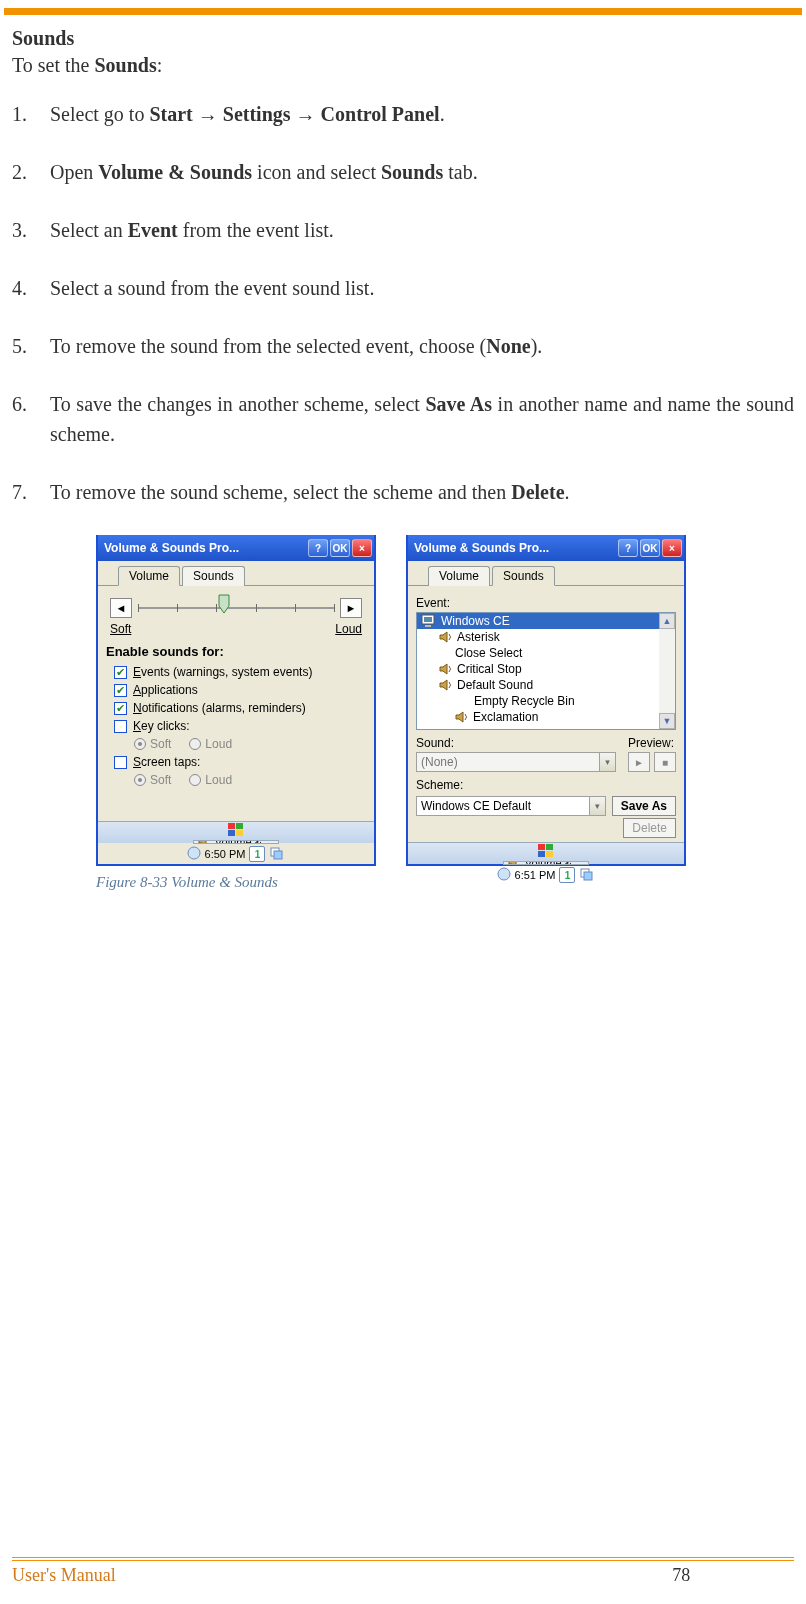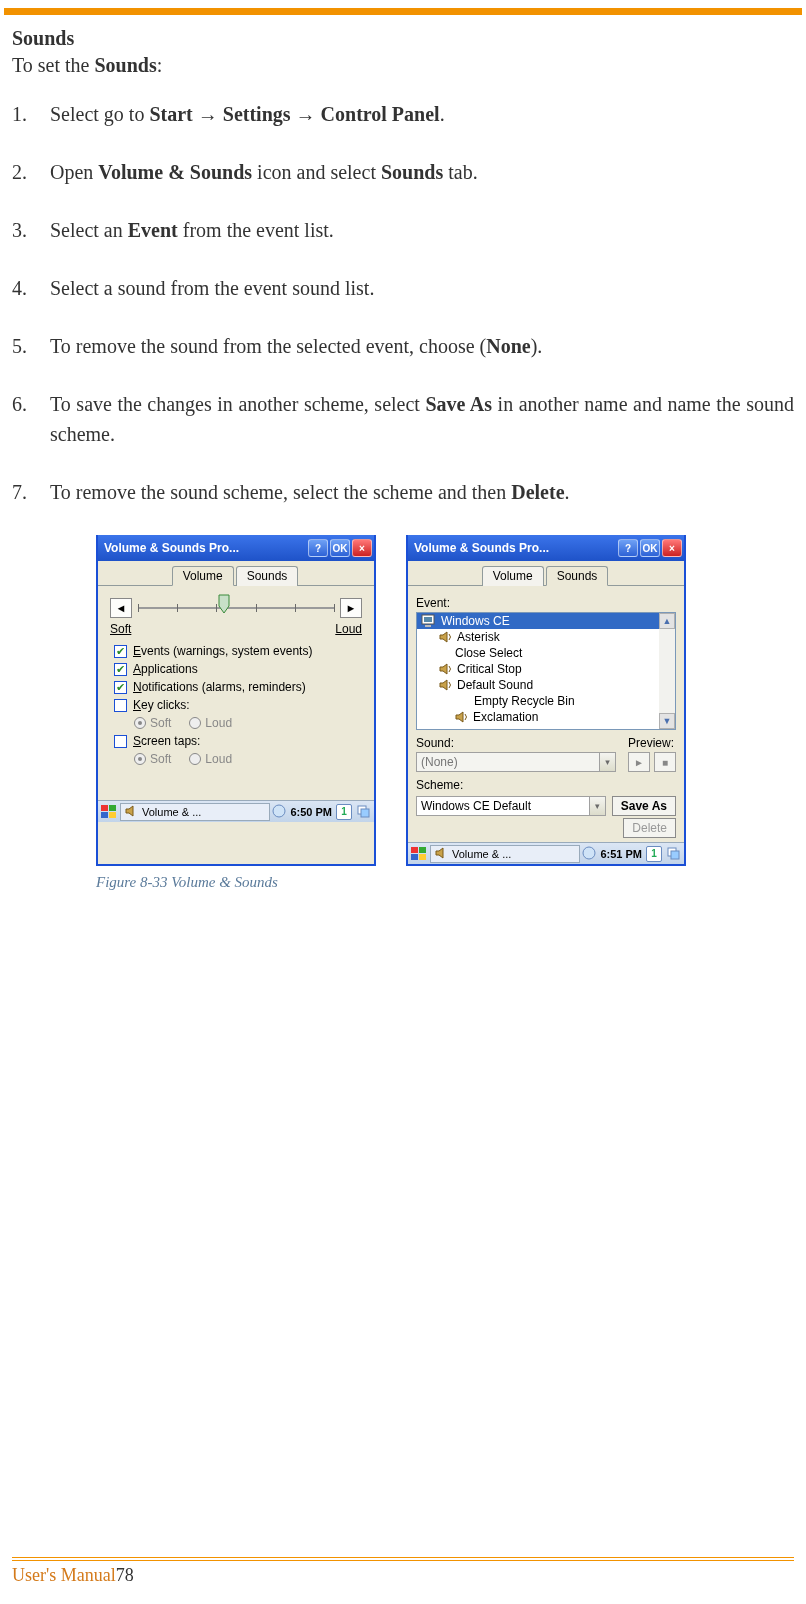--- a/index.html
+++ b/index.html
@@ -27,21 +27,21 @@
 
   
   .win { width: 280px; font-family: Tahoma, sans-serif; font-size: 12px; color: #000; border: 2px solid #1a4fd6; border-top: none; background: #ece9d8; position: relative; }
   .titlebar { height: 26px; background: linear-gradient(#3b74ea, #1e52c8); display: flex; align-items: center; padding: 0 2px 0 6px; color: #fff; font-weight: bold; font-size: 12px; white-space: nowrap; }
   .titlebar .ttext { flex: 1; overflow: hidden; text-overflow: ellipsis; }
   .tbbtn { width: 20px; height: 18px; margin-left: 2px; border-radius: 3px; font-size: 10px; font-weight: bold; display: flex; align-items: center; justify-content: center; color: #fff; border: 1px solid rgba(255,255,255,.5); }
   .tbbtn.help { background: linear-gradient(#6fa1f5,#2d62d6); }
   .tbbtn.ok   { background: linear-gradient(#6fa1f5,#2d62d6); font-size: 10px; }
   .tbbtn.close{ background: linear-gradient(#f77,#c22); }
 
-  .tabs { padding: 4px 4px 0 4px; border-bottom: 1px solid #919b9c; background: #ece9d8; display: flex; gap: 0; justify-content: center; }
+  .tabs { padding: 4px 4px 0 20px; border-bottom: 1px solid #919b9c; background: #ece9d8; display: flex; gap: 0; }
   .tab { padding: 2px 10px; border: 1px solid #919b9c; border-bottom: none; border-radius: 3px 3px 0 0; background: #ece9d8; margin-right: 2px; position: relative; top: 1px; }
   .tab.active { background: #ece9d8; font-weight: normal; border-bottom: 1px solid #ece9d8; z-index: 2; }
   .tab.inactive { background: #f4f3ee; }
 
   .pane { padding: 8px 8px 4px 8px; border: none; }
 
   
   .slider-row { display: flex; align-items: center; justify-content: space-between; padding: 2px 4px; }
   .sqbtn { width: 22px; height: 20px; border: 1px solid #888; background: #fdfdfb; display: flex; align-items: center; justify-content: center; font-size: 11px; }
   .slider { flex: 1; height: 24px; margin: 0 6px; position: relative; }
@@ -76,34 +76,34 @@
   .combo .ctext { flex: 1; border: 1px solid #a0a0a0; background: #f4f4f0; padding: 2px 4px; color: #777; font-size: 12px; }
   .combo .cbtn { width: 16px; border: 1px solid #a0a0a0; border-left: none; background: linear-gradient(#f4f4f0,#dcdccb); display: flex; align-items: center; justify-content: center; font-size: 9px; color: #6a6a6a; }
   .prev-btns { display: flex; gap: 4px; }
   .prevbtn { width: 22px; height: 20px; border: 1px solid #a0a0a0; background: #f4f4f0; color: #888; display: flex; align-items: center; justify-content: center; font-size: 10px; }
   .schemerow { display: grid; grid-template-columns: 1fr auto; gap: 6px; align-items: center; margin-top: 2px; }
   .btn { border: 1px solid #8a8a8a; background: #f4f4f0; padding: 2px 8px; font-size: 12px; font-family: Tahoma, sans-serif; }
   .btn.bold { font-weight: bold; }
   .btn.disabled { color: #999; }
 
   
-  .taskbar { height: 22px; background: linear-gradient(#dbe6f4,#c2d4ea); border-top: 1px solid #9ab; display: flex; align-items: center; font-size: 11px; gap: 2px; padding: 0 2px; }
+  .taskbar { height: 22px; background: linear-gradient(#dbe6f4,#c2d4ea); border-top: 1px solid #9ab; display: flex; align-items: center; font-size: 11px; gap: 2px; padding: 0 2px; flex-direction: column; }
   .taskbar .start { width: 18px; height: 16px; }
   .taskbar .task { flex: 1; border: 1px solid #9ab; background: #e8eef8; padding: 1px 4px; display: flex; align-items: center; gap: 3px; height: 18px; overflow: hidden; white-space: nowrap; }
   .taskbar .tray { display: flex; align-items: center; gap: 4px; }
-  .taskbar .time { font-weight: bold; }
+  .taskbar .time { font-weight: normal; }
   .taskbar .badge { width: 16px; height: 16px; border: 1px solid #6a8cc0; background: #fff; color: #2a5; font-weight: bold; display: flex; align-items: center; justify-content: center; font-size: 10px; border-radius: 2px; }
   .taskbar .wins { width: 16px; height: 16px; }
 
   
   .footer { position: absolute; bottom: 18px; left: 12px; right: 12px; }
   .foot-rule { border-top: 1px solid #f29200; border-bottom: 1px solid #f29200; height: 4px; margin-bottom: 4px; }
   .foot-row { display: flex; justify-content: space-between; font-size: 18px; }
   .foot-left { color: #d47a1a; }
-  .foot-center { flex:1; text-align:left; color:#333; }
+  .foot-center { flex:1; text-align:right; color:#333; }
 
   
   .spk-svg { width: 14px; height: 12px; }
 </style>
 </head>
 <body>
 
 <div class="top-rule"></div>
 
 <div class="content">
@@ -165,20 +165,21 @@
                   <polygon points="1,1 11,1 11,12 6,19 1,12" fill="#c8e0c8" stroke="#3a8a3a"></polygon>
                 </svg>
               </div>
           </div>
           <div class="sqbtn">►</div>
         </div>
         <div class="softloud">
           <span>Soft</span>
           <span>Loud</span>
         </div>
+        <div class="sectionhdr">Enable sounds for:</div>
 
         <div class="chk">
           <span class="chkbox checked"></span>
           <span><span class="u">E</span>vents (warnings, system events)</span>
         </div>
         <div class="chk">
           <span class="chkbox checked"></span>
           <span><span class="u">A</span>pplications</span>
         </div>
         <div class="chk">

